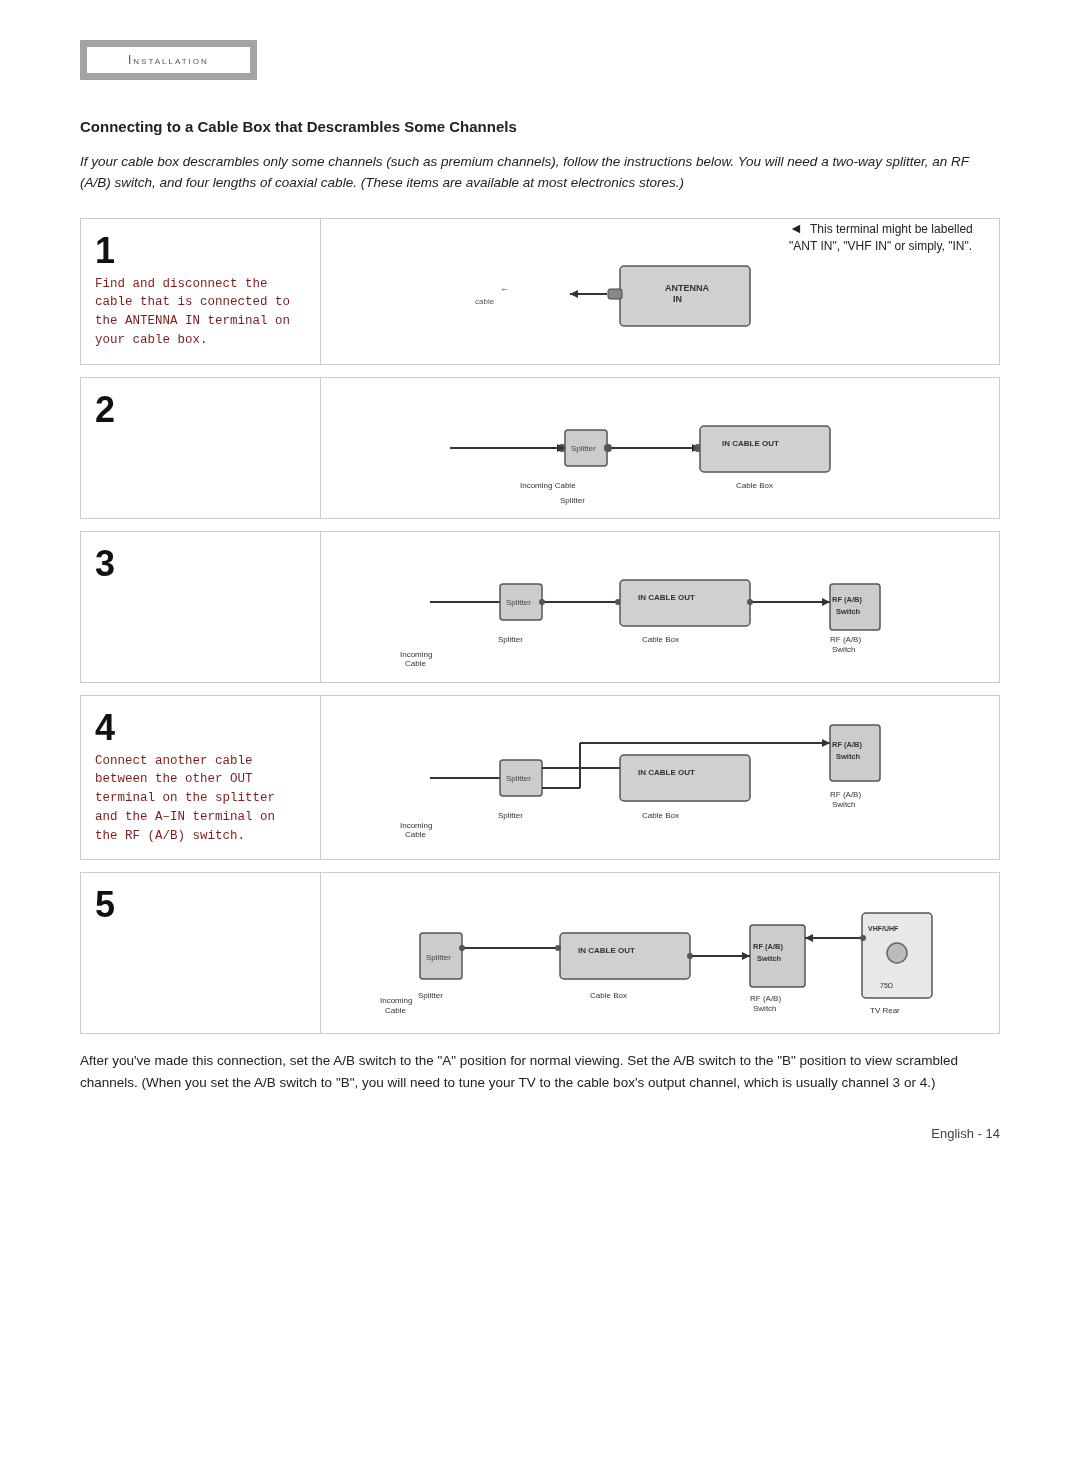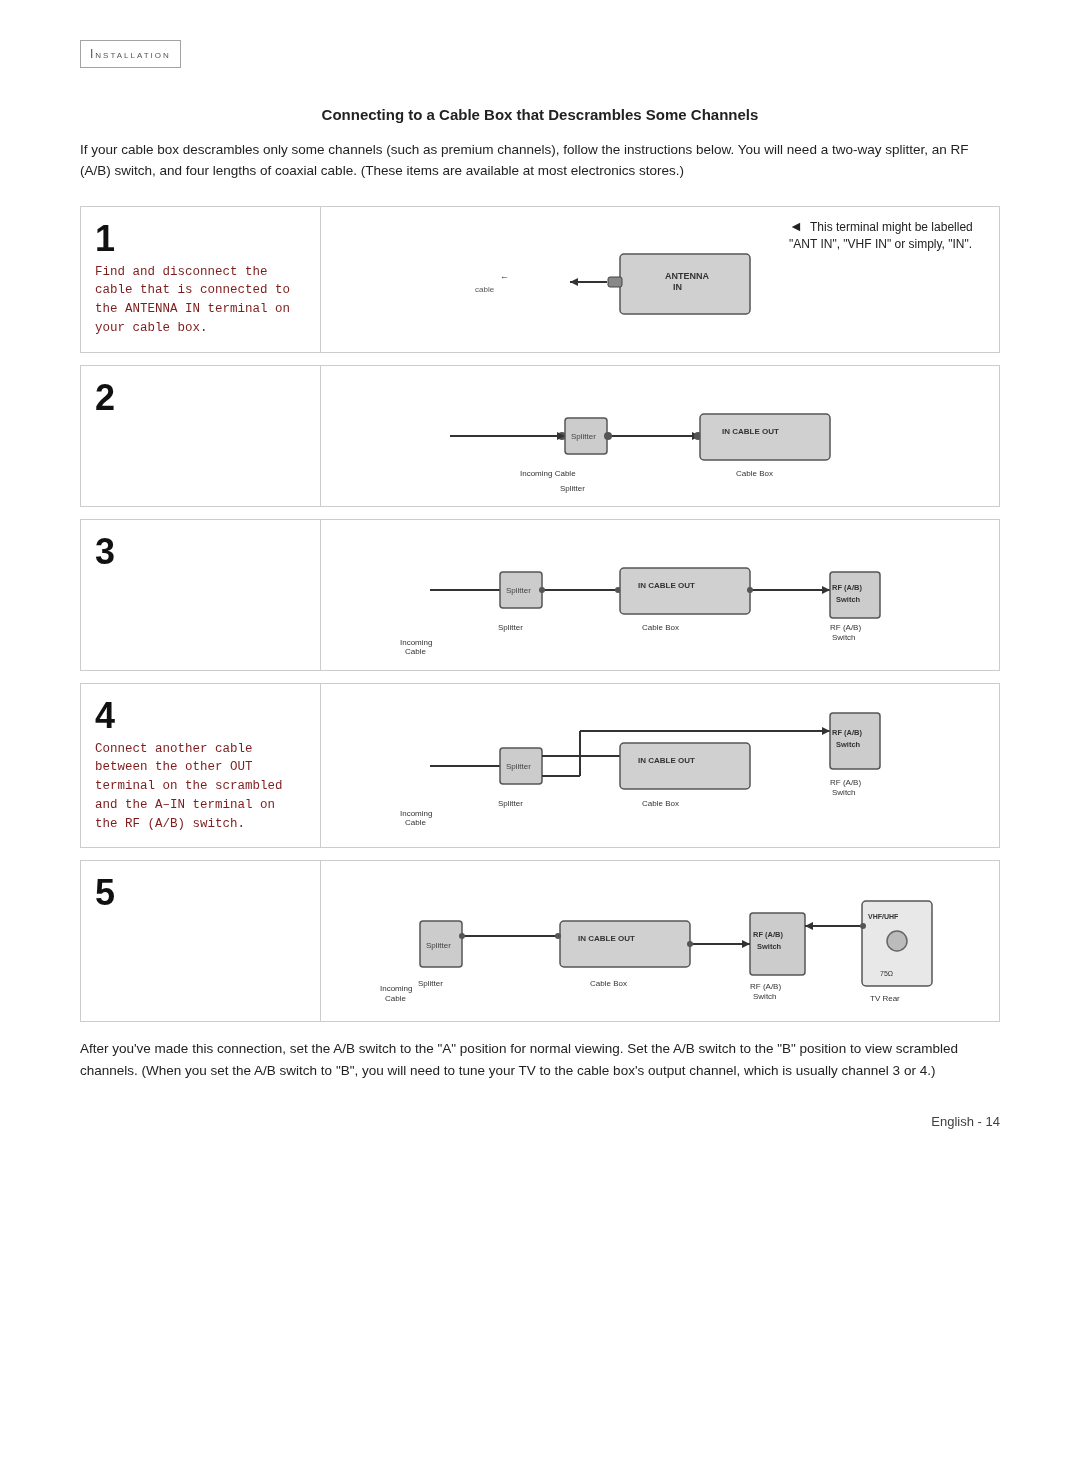--- a/index.html
+++ b/index.html
@@ -8,41 +8,41 @@
       font-family: Arial, sans-serif;
       width: 1080px;
       min-height: 1469px;
       padding: 40px 80px;
       color: #222;
       font-size: 14px;
       line-height: 1.5;
     }
 
     .page-header {
-      border: 1px solid #a3a3a3;
+      border: 7px solid #a3a3a3;
       display: inline-block;
-      padding: 4px 9px;
+      padding: 4px 41px;
       margin-bottom: 36px;
       letter-spacing: 2px;
       font-size: 12px;
       color: #555;
       font-variant: small-caps;
     }
 
     .section-title {
       font-size: 15px;
       font-weight: bold;
       margin-bottom: 12px;
-      text-align: center;
     }
 
     .intro-text {
       font-size: 13.5px;
       margin-bottom: 24px;
       line-height: 1.6;
+      font-style: italic;
     }
 
     .step-container {
       border: 1px solid #ccc;
       margin-bottom: 12px;
       display: flex;
       flex-direction: row;
       min-height: 130px;
       background: #fff;
     }
@@ -73,21 +73,21 @@
       flex: 1;
       padding: 10px 14px;
       position: relative;
       display: flex;
       align-items: center;
       justify-content: center;
     }
 
     .note-box {
       position: absolute;
-      top: 10px;
+      top: 0;
       right: 10px;
       max-width: 200px;
       font-size: 12px;
       line-height: 1.4;
       color: #222;
     }
 
     .note-arrow {
       display: inline-block;
       font-size: 14px;
@@ -218,21 +218,21 @@
       <text x="466" y="72" font-size="7.5" fill="#333" font-weight="bold">Switch</text>
       <text x="460" y="100" font-size="8" fill="#333">RF (A/B)</text>
       <text x="462" y="110" font-size="8" fill="#333">Switch</text>
     </svg>
   </div>
 </div>
 
 <div class="step-container">
   <div class="step-left">
     <div class="step-number">4</div>
-    <div class="step-text">Connect another cable between the other OUT terminal on the scrambled and the A–IN terminal on the RF (A/B) switch.</div>
+    <div class="step-text">Connect another cable between the other OUT terminal on the splitter and the A–IN terminal on the RF (A/B) switch.</div>
   </div>
   <div class="step-right">
     <svg width="580" height="130" viewBox="0 0 580 130">
 
       <text x="30" y="115" font-size="8" fill="#333">Incoming</text>
       <text x="35" y="124" font-size="8" fill="#333">Cable</text>
 
       <line x1="60" y1="65" x2="130" y2="65" stroke="#333" stroke-width="2"></line>
 
       <rect x="130" y="47" width="42" height="36" rx="3" fill="#ccc" stroke="#555" stroke-width="1.5"></rect>

